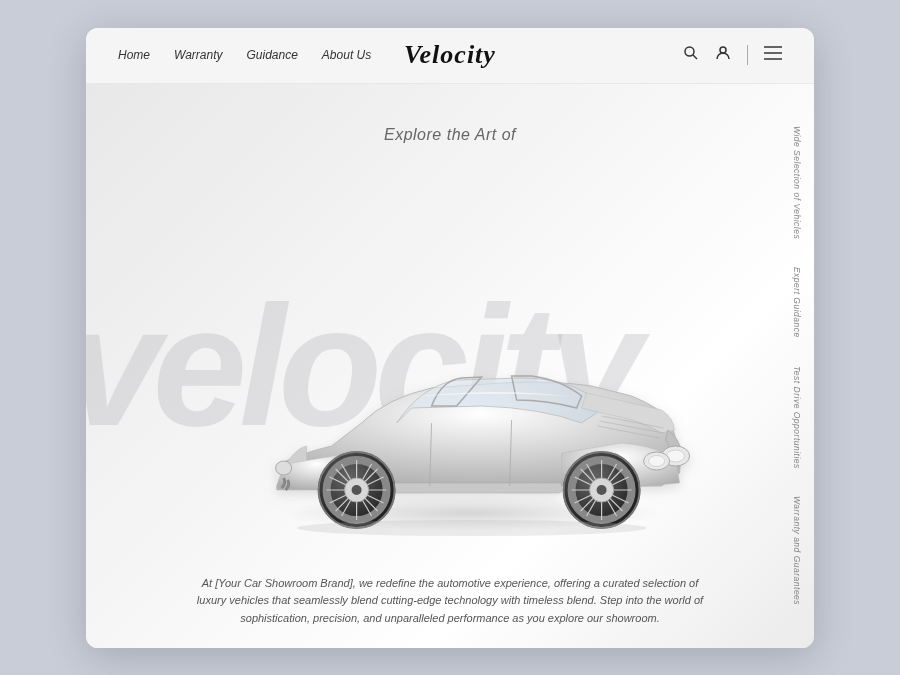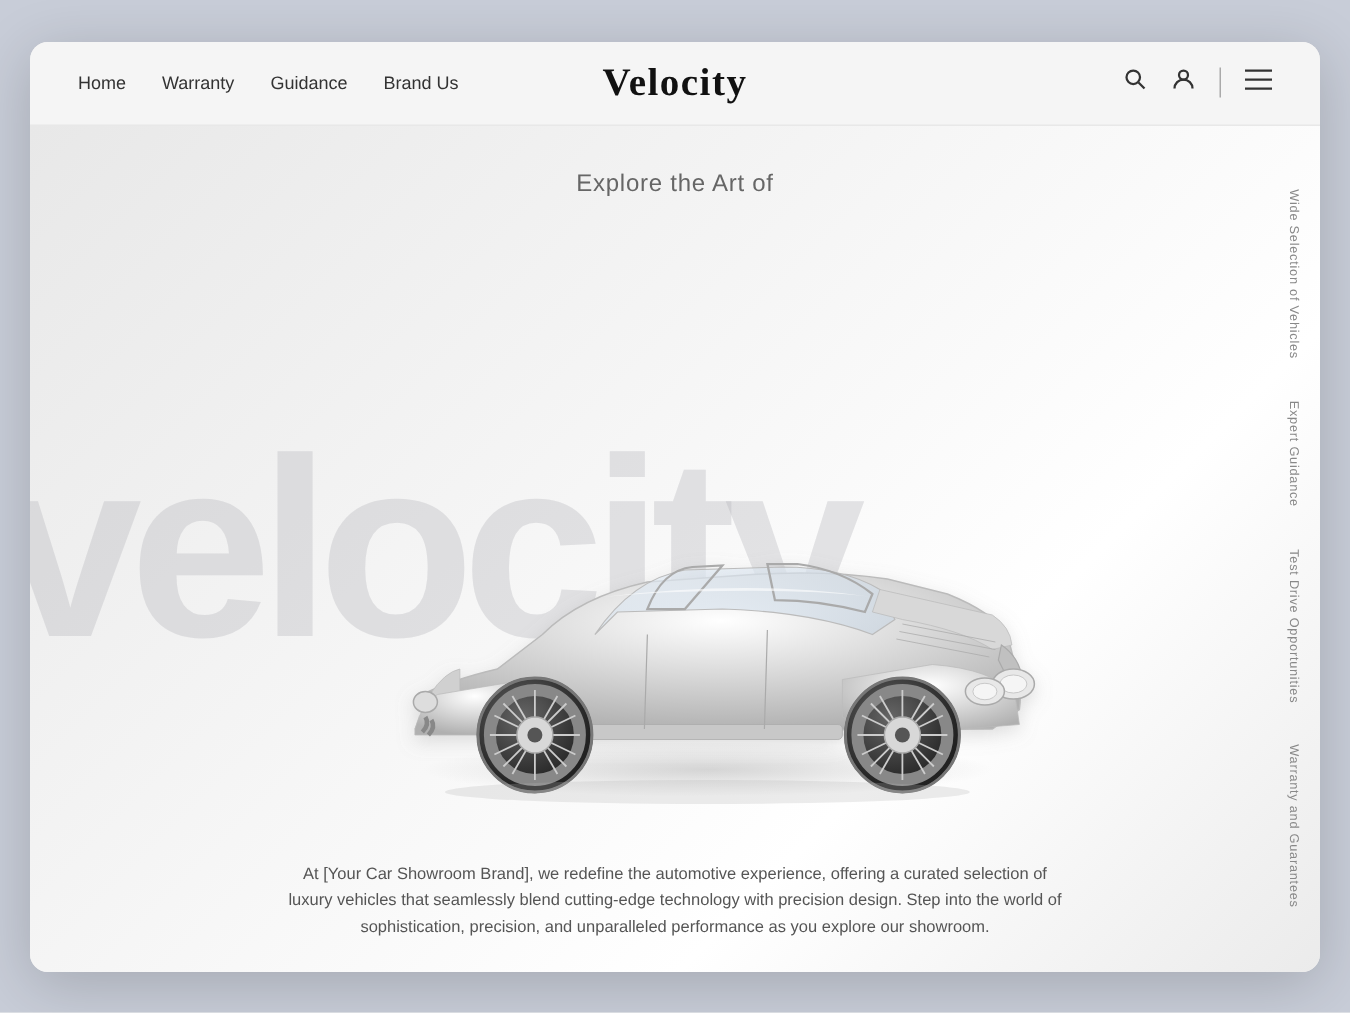--- a/index.html
+++ b/index.html
@@ -7,27 +7,28 @@
     body {
       background: #c8cdd8;
       display: flex;
       justify-content: center;
       align-items: center;
       min-height: 100vh;
       font-family: 'Georgia', serif;
     }
 
     .browser-frame {
-      width: 860px;
+      width: 728px;
       height: 620px;
       background: #f0f0f0;
       border-radius: 12px;
       overflow: hidden;
       box-shadow: 0 8px 40px rgba(0,0,0,0.18);
       position: relative;
+      font-style: italic;
     }
 
     
     .navbar {
       display: flex;
       align-items: center;
       justify-content: space-between;
       padding: 0 32px;
       height: 56px;
       background: #f5f5f5;
@@ -102,21 +103,21 @@
       color: rgba(180, 180, 185, 0.35);
       font-family: Arial, sans-serif;
       letter-spacing: -8px;
       user-select: none;
       white-space: nowrap;
       line-height: 1;
     }
 
     
     .hero-subtitle {
-      margin-top: 30px;
+      margin-top: 42px;
       font-size: 16px;
       color: #666;
       font-family: Arial, sans-serif;
       font-weight: 300;
       letter-spacing: 0.5px;
       z-index: 2;
     }
 
     .hero-title {
       font-size: 110px;
@@ -187,21 +188,21 @@
 </head>
 <body>
 
 <div class="browser-frame">
 
   <nav class="navbar">
     <div class="nav-left">
       <a>Home</a>
       <a>Warranty</a>
       <a>Guidance</a>
-      <a>Brand Us</a>
+      <a>About Us</a>
     </div>
     <div class="nav-brand">Velocity</div>
     <div class="nav-right">
       <span class="nav-icon">
         <svg width="16" height="16" viewBox="0 0 16 16" fill="none" stroke="#333" stroke-width="1.5">
           <circle cx="6.5" cy="6.5" r="4.5"></circle>
           <line x1="10" y1="10" x2="14" y2="14"></line>
         </svg>
       </span>
       <span class="nav-icon">
@@ -374,21 +375,21 @@
           </g>
           <circle cx="400" cy="222" r="12" fill="#d8d8d8" stroke="#aaa" stroke-width="1"></circle>
           <circle cx="400" cy="222" r="5" fill="#555"></circle>
           <circle cx="400" cy="222" r="38" fill="none" stroke="#777" stroke-width="2"></circle>
         </g>
 
         <ellipse cx="270" cy="260" rx="175" ry="8" fill="rgba(180,180,180,0.25)"></ellipse>
       </svg>
     </div>
 
-    <p class="hero-description">At [Your Car Showroom Brand], we redefine the automotive experience, offering a curated selection of luxury vehicles that seamlessly blend cutting-edge technology with precision design. Step into the world of sophistication, precision, and unparalleled performance as you explore our showroom.</p>
+    <p class="hero-description">At [Your Car Showroom Brand], we redefine the automotive experience, offering a curated selection of luxury vehicles that seamlessly blend cutting-edge technology with timeless blend. Step into the world of sophistication, precision, and unparalleled performance as you explore our showroom.</p>
 
     <div class="sidebar-labels">
       <span class="sidebar-label">Wide Selection of Vehicles</span>
       <span class="sidebar-label">Expert Guidance</span>
       <span class="sidebar-label">Test Drive Opportunities</span>
       <span class="sidebar-label">Warranty and Guarantees</span>
     </div>
 
   </section>
 

